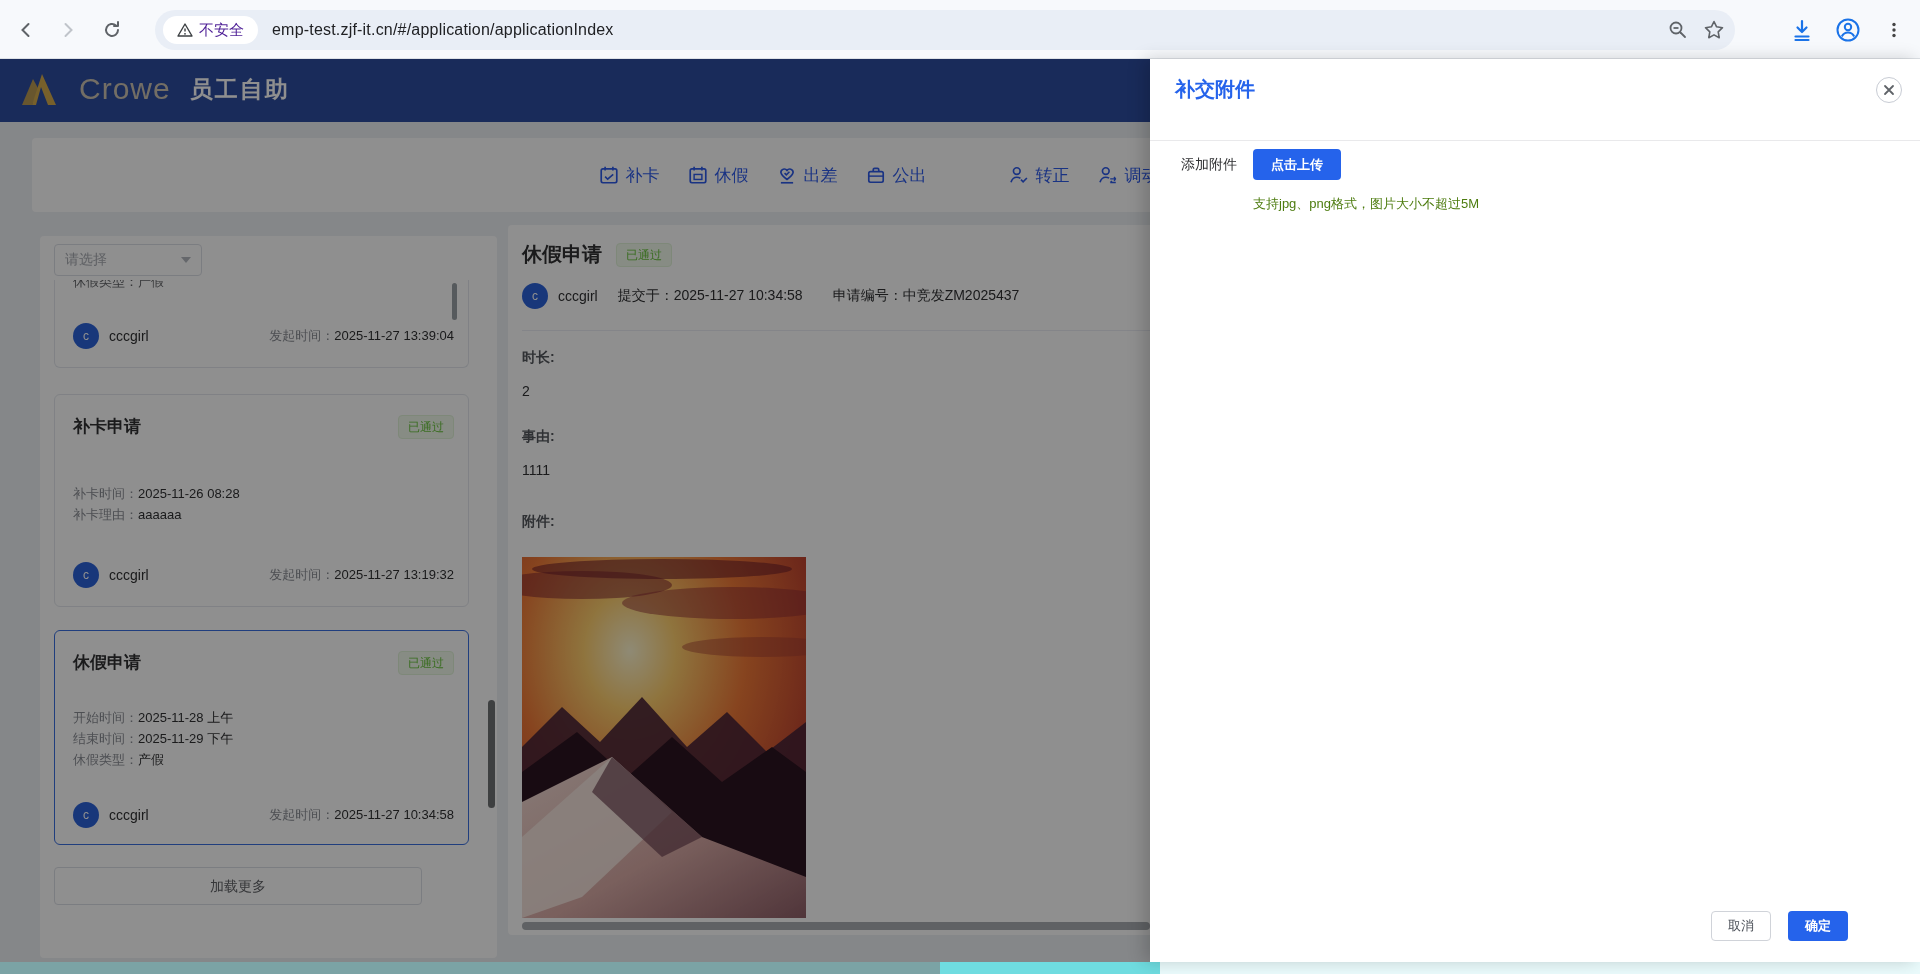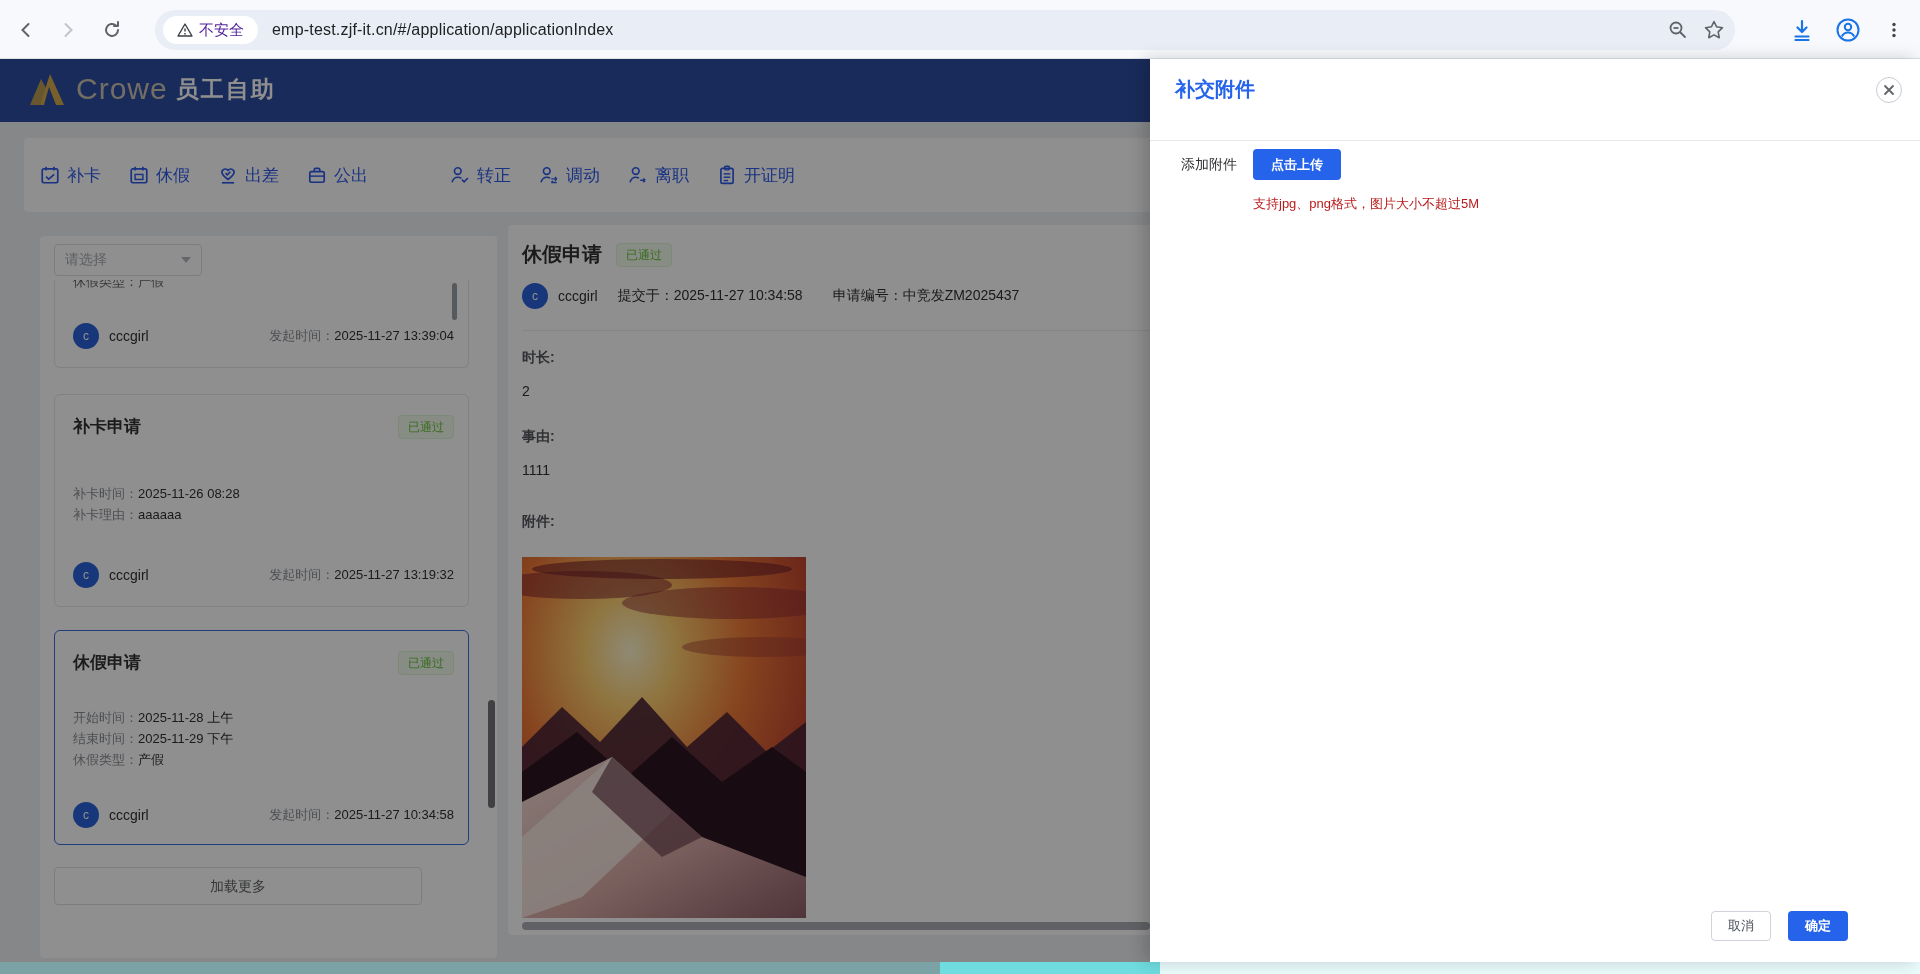--- a/index.html
+++ b/index.html
@@ -9,28 +9,28 @@
   
   .browser { position:absolute; top:0; left:0; width:1920px; height:59px; background:#f7f9fc; border-bottom:1px solid #dde1e6; z-index:10; }
   .b-icon { position:absolute; top:14px; width:32px; height:32px; border-radius:50%; display:flex; align-items:center; justify-content:center; }
   .omnibox { position:absolute; left:155px; top:10px; width:1580px; height:40px; background:#e9eef6; border-radius:20px; display:flex; align-items:center; }
   .sec-chip { display:flex; align-items:center; gap:6px; background:#ffffff; border-radius:14px; height:28px; padding:0 14px; margin-left:8px; color:#4c1d95; font-size:15px; }
   .url { margin-left:14px; font-size:16px; color:#202124; letter-spacing:.2px; }
   .omni-right { position:absolute; right:10px; display:flex; gap:14px; align-items:center; }
 
   
   .navbar { position:absolute; top:59px; left:0; width:1920px; height:63px; background:#2e4da0; }
-  .brand { position:absolute; left:28px; top:12px; display:flex; align-items:center; gap:8px; }
+  .brand { position:absolute; left:20px; top:12px; display:flex; align-items:center; gap:19px; }
   .brand-word { font-size:30px; color:#cdc5b4; letter-spacing:1px; }
   .brand-prod { font-size:23px; font-weight:bold; color:#ffffff; letter-spacing:2px; }
   .nav-menu { position:absolute; left:412px; top:0; height:63px; display:flex; gap:36px; }
   .nav-item { position:relative; height:63px; line-height:63px; font-size:19px; color:#d6d0c2; cursor:pointer; }
   .nav-item.active::after { content:""; position:absolute; left:-4px; right:-4px; bottom:3px; height:3px; background:#d4ac4e; }
 
-  .quickbar { position:absolute; top:138px; left:24px; width:1872px; height:74px; background:#ffffff; border-radius:4px; display:flex; align-items:center; padding-left:16px; gap:28px; }
+  .quickbar { position:absolute; top:138px; left:32px; width:1872px; height:74px; background:#ffffff; border-radius:4px; display:flex; align-items:center; padding-left:16px; gap:28px;justify-content:center; }
   .qa { display:flex; align-items:center; gap:7px; color:#2e5bea; font-size:17px; cursor:pointer; }
   .qa svg { display:block; }
   .qa-spacer { width:26px; }
 
   .panel { position:absolute; background:#ffffff; border-radius:4px; }
   .sidebar { left:40px; top:236px; width:457px; height:722px; }
   .mainp   { left:508px; top:225px; width:1388px; height:710px; }
 
   .select { position:absolute; left:14px; top:8px; width:148px; height:32px; border:1px solid #dcdfe6; border-radius:4px; background:#fff; display:flex; align-items:center; justify-content:space-between; padding:0 10px; cursor:pointer; }
   .select span { color:#a8abb2; font-size:14px; }
@@ -71,21 +71,21 @@
   
   .strip { position:absolute; top:962px; height:12px; z-index:45; }
 
   
   .drawer { position:absolute; left:1150px; top:59px; width:770px; height:903px; background:#fff; z-index:50; box-shadow:-6px 0 16px rgba(0,0,0,.18); }
   .d-title { position:absolute; left:25px; top:17px; font-size:20px; font-weight:bold; color:#2563eb; }
   .d-close { position:absolute; left:726px; top:18px; width:26px; height:26px; border:1px solid #c8ccd4; border-radius:50%; display:flex; align-items:center; justify-content:center; cursor:pointer; }
   .d-divider { position:absolute; left:0; top:81px; width:770px; height:1px; background:#e9e9eb; }
   .d-addlabel { position:absolute; left:31px; top:90px; height:31px; line-height:31px; font-size:14px; color:#303133; }
   .d-upload { position:absolute; left:103px; top:90px; width:88px; height:31px; background:#2563eb; color:#fff; font-size:13px; font-weight:bold; border:none; border-radius:4px; cursor:pointer; }
-  .d-hint { position:absolute; left:103px; top:136px; font-size:13px; color:#b91c1c; }
+  .d-hint { position:absolute; left:103px; top:136px; font-size:13px; color:#4d7c0f; }
   .d-cancel { position:absolute; left:561px; top:852px; width:60px; height:30px; background:#fff; border:1px solid #d0d3d9; border-radius:4px; font-size:13px; color:#4a4f57; cursor:pointer; }
   .d-confirm { position:absolute; left:638px; top:852px; width:60px; height:30px; background:#2563eb; border:none; border-radius:4px; font-size:13px; color:#fff; font-weight:bold; cursor:pointer; }
 </style>
 </head>
 <body>
 
 <div class="screen">
 
   <div class="browser">
     <div class="b-icon" style="left:10px">

